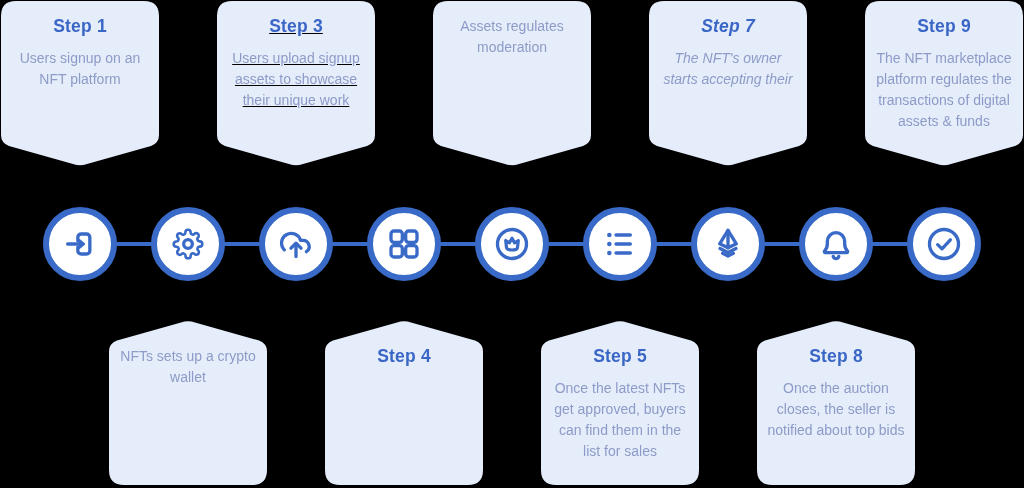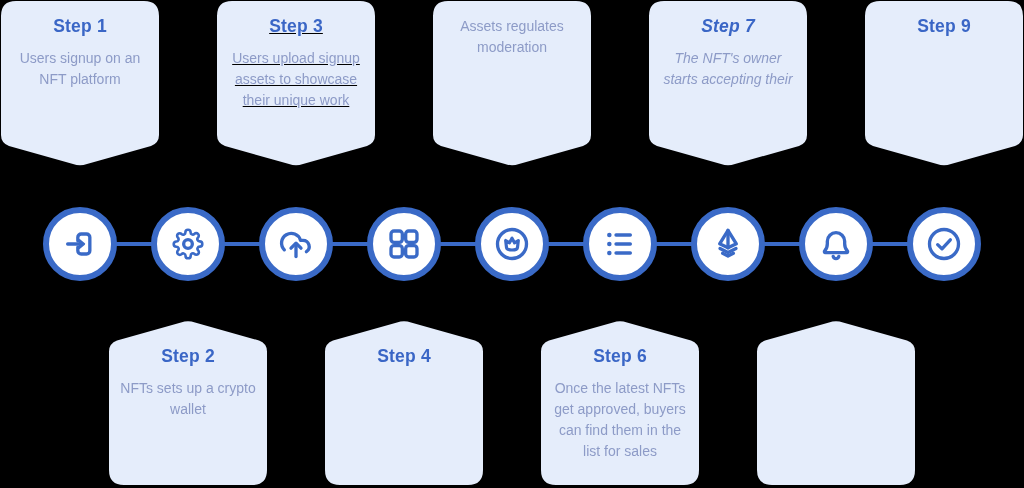--- a/index.html
+++ b/index.html
@@ -96,56 +96,60 @@
       <div class="desc">The NFT's owner starts accepting their</div>
     </div>
   </div>
 
   <div class="card top c9">
     <svg class="shape" viewBox="0 0 160 167" preserveAspectRatio="none">
       <path d="M16 1 H144 Q159 1 159 16 V135 Q159 143 151 146 L87 164 Q80 166.5 73 164 L9 146 Q1 143 1 135 V16 Q1 1 16 1 Z"></path>
     </svg>
     <div class="content">
       <div class="title">Step 9</div>
+      <div class="desc">The NFT marketplace platform regulates the transactions of digital assets &amp; funds</div>
     </div>
   </div>
 
   <div class="card bottom c2">
     <svg class="shape" viewBox="0 0 160 166" preserveAspectRatio="none">
       <path d="M73 2.5 Q80 0 87 2.5 L151 20.5 Q159 23.5 159 31.5 V150 Q159 165 144 165 H16 Q1 165 1 150 V31.5 Q1 23.5 9 20.5 L73 2.5 Z"></path>
     </svg>
     <div class="content">
-      <div class="title">Step 2</div>
       <div class="desc">NFTs sets up a crypto wallet</div>
     </div>
   </div>
 
   <div class="card bottom c4">
     <svg class="shape" viewBox="0 0 160 166" preserveAspectRatio="none">
       <path d="M73 2.5 Q80 0 87 2.5 L151 20.5 Q159 23.5 159 31.5 V150 Q159 165 144 165 H16 Q1 165 1 150 V31.5 Q1 23.5 9 20.5 L73 2.5 Z"></path>
     </svg>
     <div class="content">
       <div class="title">Step 4</div>
     </div>
   </div>
 
   <div class="card bottom c6">
     <svg class="shape" viewBox="0 0 160 166" preserveAspectRatio="none">
       <path d="M73 2.5 Q80 0 87 2.5 L151 20.5 Q159 23.5 159 31.5 V150 Q159 165 144 165 H16 Q1 165 1 150 V31.5 Q1 23.5 9 20.5 L73 2.5 Z"></path>
     </svg>
     <div class="content">
-      <div class="title">Step 6</div>
+      <div class="title">Step 5</div>
       <div class="desc">Once the latest NFTs get approved, buyers can find them in the list for sales</div>
     </div>
   </div>
 
   <div class="card bottom c8">
     <svg class="shape" viewBox="0 0 160 166" preserveAspectRatio="none">
       <path d="M73 2.5 Q80 0 87 2.5 L151 20.5 Q159 23.5 159 31.5 V150 Q159 165 144 165 H16 Q1 165 1 150 V31.5 Q1 23.5 9 20.5 L73 2.5 Z"></path>
     </svg>
+    <div class="content">
+      <div class="title">Step 8</div>
+      <div class="desc">Once the auction closes, the seller is notified about top bids</div>
+    </div>
   </div>
 
   <div class="timeline-line"></div>
 
   <div class="node n1">
     <svg class="icon" viewBox="0 0 24 24">
       <path d="M10.7 13.9v2.1a2 2 0 0 0 2 2h3.2a2 2 0 0 0 2-2V8a2 2 0 0 0-2-2h-3.2a2 2 0 0 0-2 2v2.1"></path>
       <path d="M4.6 12h7.4"></path>
       <path class="solid" d="M11.7 9.5 14.6 12 11.7 14.5 Z"></path>
     </svg>

